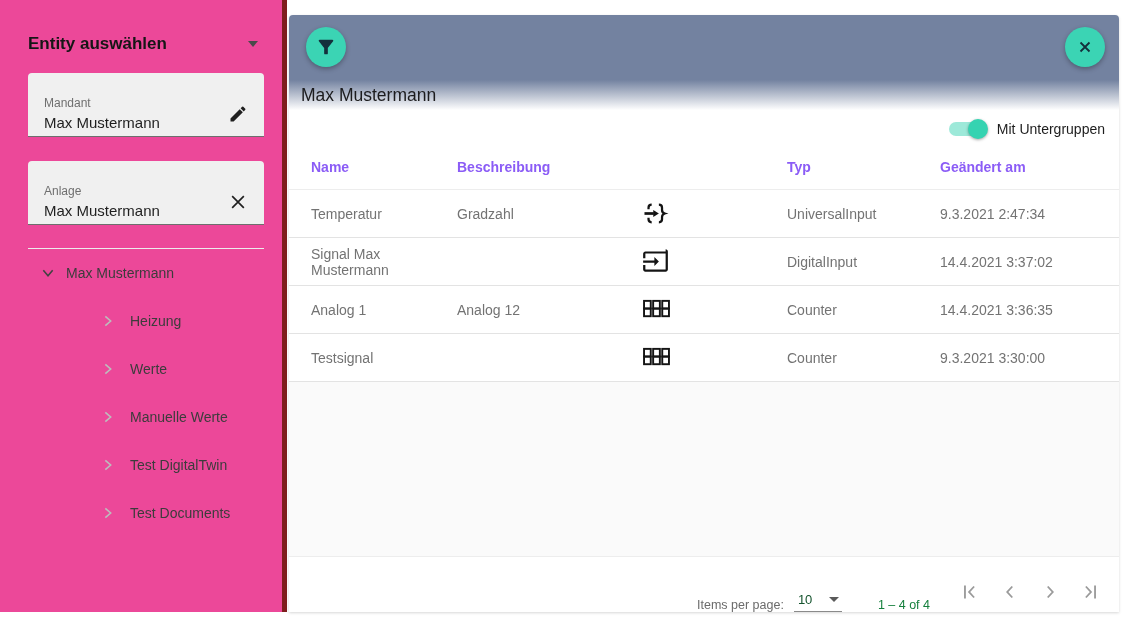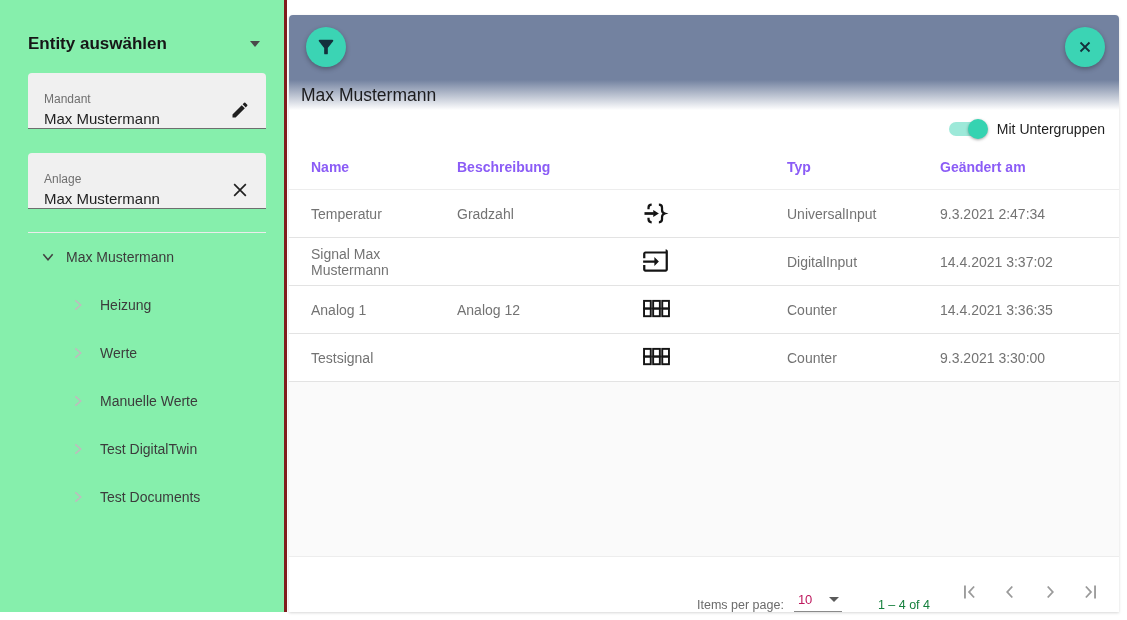--- a/index.html
+++ b/index.html
@@ -1,40 +1,40 @@
 <!DOCTYPE html>
 <html><head>
 <meta charset="utf-8">
 <style>
   * { margin:0; padding:0; box-sizing:border-box; }
   html,body { width:1127px; height:620px; background:#ffffff;
               font-family:"Liberation Sans", sans-serif; color:#202124; }
   .app { position:relative; width:1127px; height:620px; display:flex; overflow:hidden; }
 
   
-  .sidebar { width:287px; height:612px; background:#86efac; border-right:3px solid #7f1d1d; flex:0 0 287px; }
+  .sidebar { width:287px; height:612px; background:#ec4899; border-right:5px solid #7f1d1d; flex:0 0 287px; }
   .sidebar-header { display:flex; align-items:center; justify-content:space-between;
                     padding:34px 24px 0 28px; }
   .sidebar-title { font-size:17px; font-weight:bold; color:#161616; }
   .caret-down { width:0; height:0; border-left:5px solid transparent; border-right:5px solid transparent;
                 border-top:6px solid #4a4a4a; display:inline-block; }
   .field { margin:19px 18px 0 28px; background:#f0f0f0; border-radius:4px 4px 0 0;
            border-bottom:1px solid #6e6e6e; padding:27px 10px 9px 16px;
-           display:flex; align-items:center; height:56px; }
+           display:flex; align-items:center; height:64px; }
   .field + .field { margin-top:24px; }
   .field-text { flex:1; min-width:0; }
   .field-label { font-size:12px; color:#6f6f6f; line-height:1.2; }
   .field-value { font-size:15px; color:#1f1f1f; margin-top:3px; white-space:nowrap; }
   .field-btn { background:none; border:none; width:32px; height:32px; display:flex;
                align-items:center; justify-content:center; cursor:pointer; flex:0 0 32px; }
   .fields-divider { margin:23px 18px 0 28px; border-top:1px solid #ececec; }
   .tree { margin-top:0; }
   .tree-item { height:48px; display:flex; align-items:center; font-size:14px; color:#3c3c3c; cursor:pointer; }
   .tree-item.root { padding-left:40px; }
-  .tree-item.child { padding-left:70px; }
+  .tree-item.child { padding-left:100px; }
   .tree-item .tw { width:16px; height:16px; margin-right:10px; display:flex; align-items:center; }
   .tree-item.child .tw { margin-right:14px; }
 
   
   .card { position:relative; width:830px; height:597px; margin:15px 8px 0 2px; background:#fff;
           border-radius:4px 4px 0 0; box-shadow:0 1px 3px rgba(0,0,0,.16); }
   .card-bar { height:65px; background:#7382A0; border-radius:4px 4px 0 0; position:relative; }
   .fab { position:absolute; width:40px; height:40px; border-radius:50%; background:#3BD4B4;
          border:none; cursor:pointer; display:flex; align-items:center; justify-content:center;
          box-shadow:0 2px 5px rgba(0,0,0,.3); top:12px; }
@@ -58,21 +58,21 @@
   .trow .cell { padding:6px 8px 6px 0; }
   .cell-icon { display:flex; align-items:center; }
   .empty-area { height:175px; background:#fafafa; border-bottom:1px solid #ededed; }
 
   
   .paginator { height:55px; display:flex; align-items:flex-end; justify-content:flex-end;
                padding-right:9px; font-size:12.5px; color:#6b6b6b; }
   .pp-label { margin-right:10px; }
   .pp-select { width:48px; border-bottom:1px solid #8a8a8a; display:flex; align-items:center;
                justify-content:space-between; padding:0 3px 4px 4px; cursor:pointer; }
-  .pp-value { font-size:13px; color:#be185d; }
+  .pp-value { font-size:13px; color:#14532d; }
   .pp-caret { width:0; height:0; border-left:5px solid transparent; border-right:5px solid transparent;
               border-top:5px solid #5a5a5a; }
   .pp-range { margin-left:36px; margin-right:20px; color:#15803d; }
   .pp-nav { display:flex; }
   .pp-btn { width:40px; height:40px; background:none; border:none; display:flex; align-items:center;
             justify-content:center; cursor:pointer; }
   svg { display:block; }
 </style>
 </head>
 <body>

